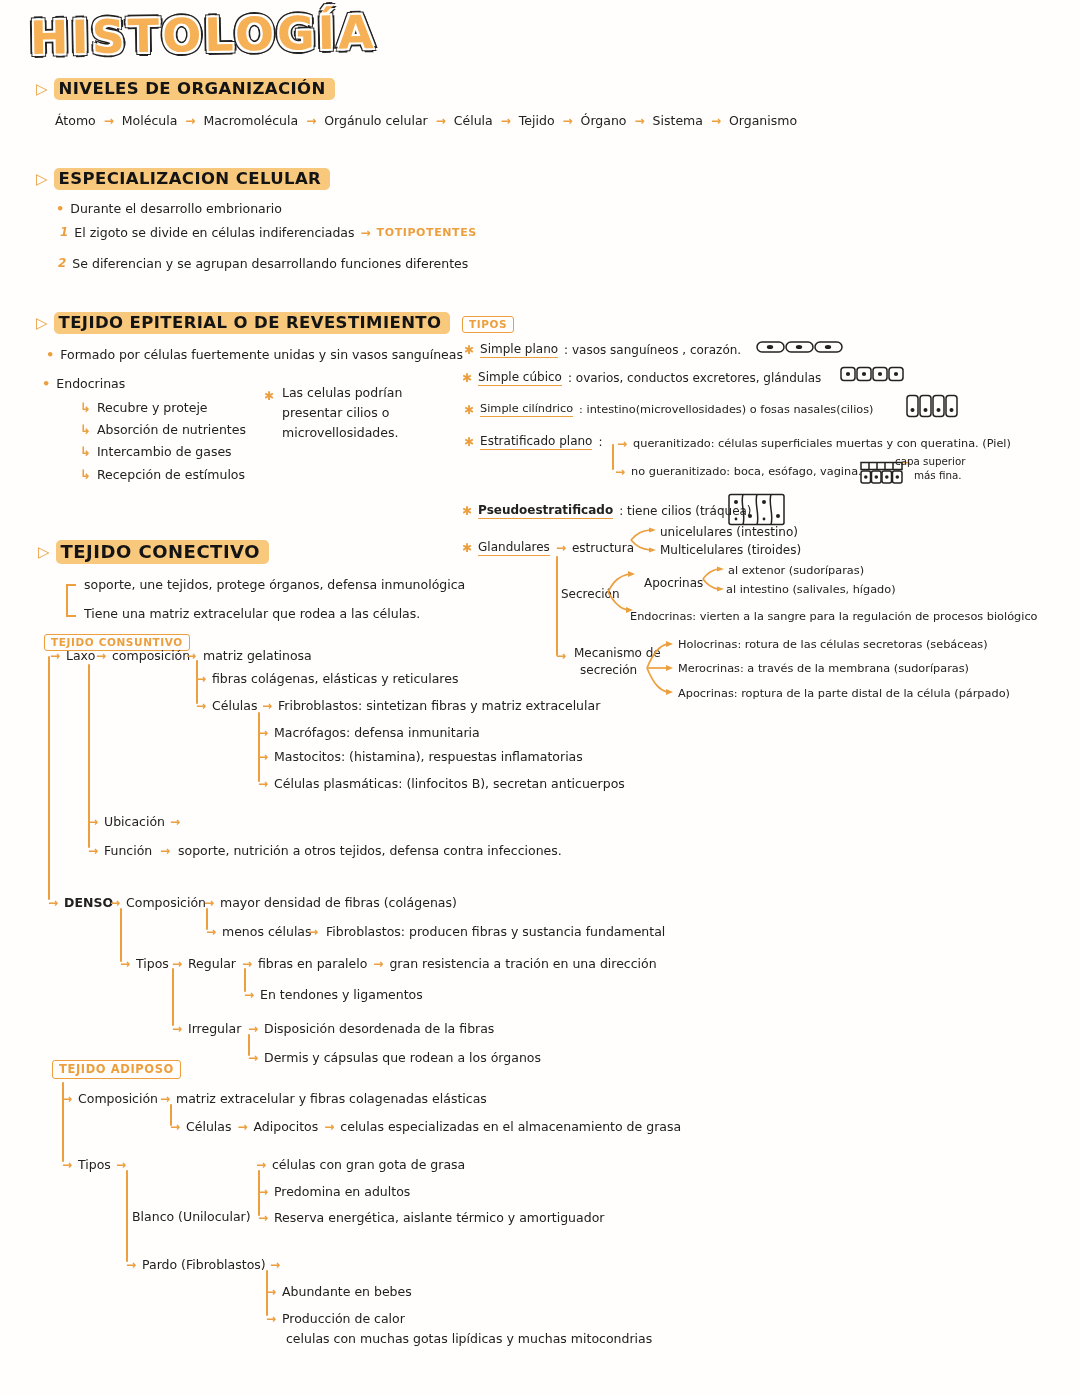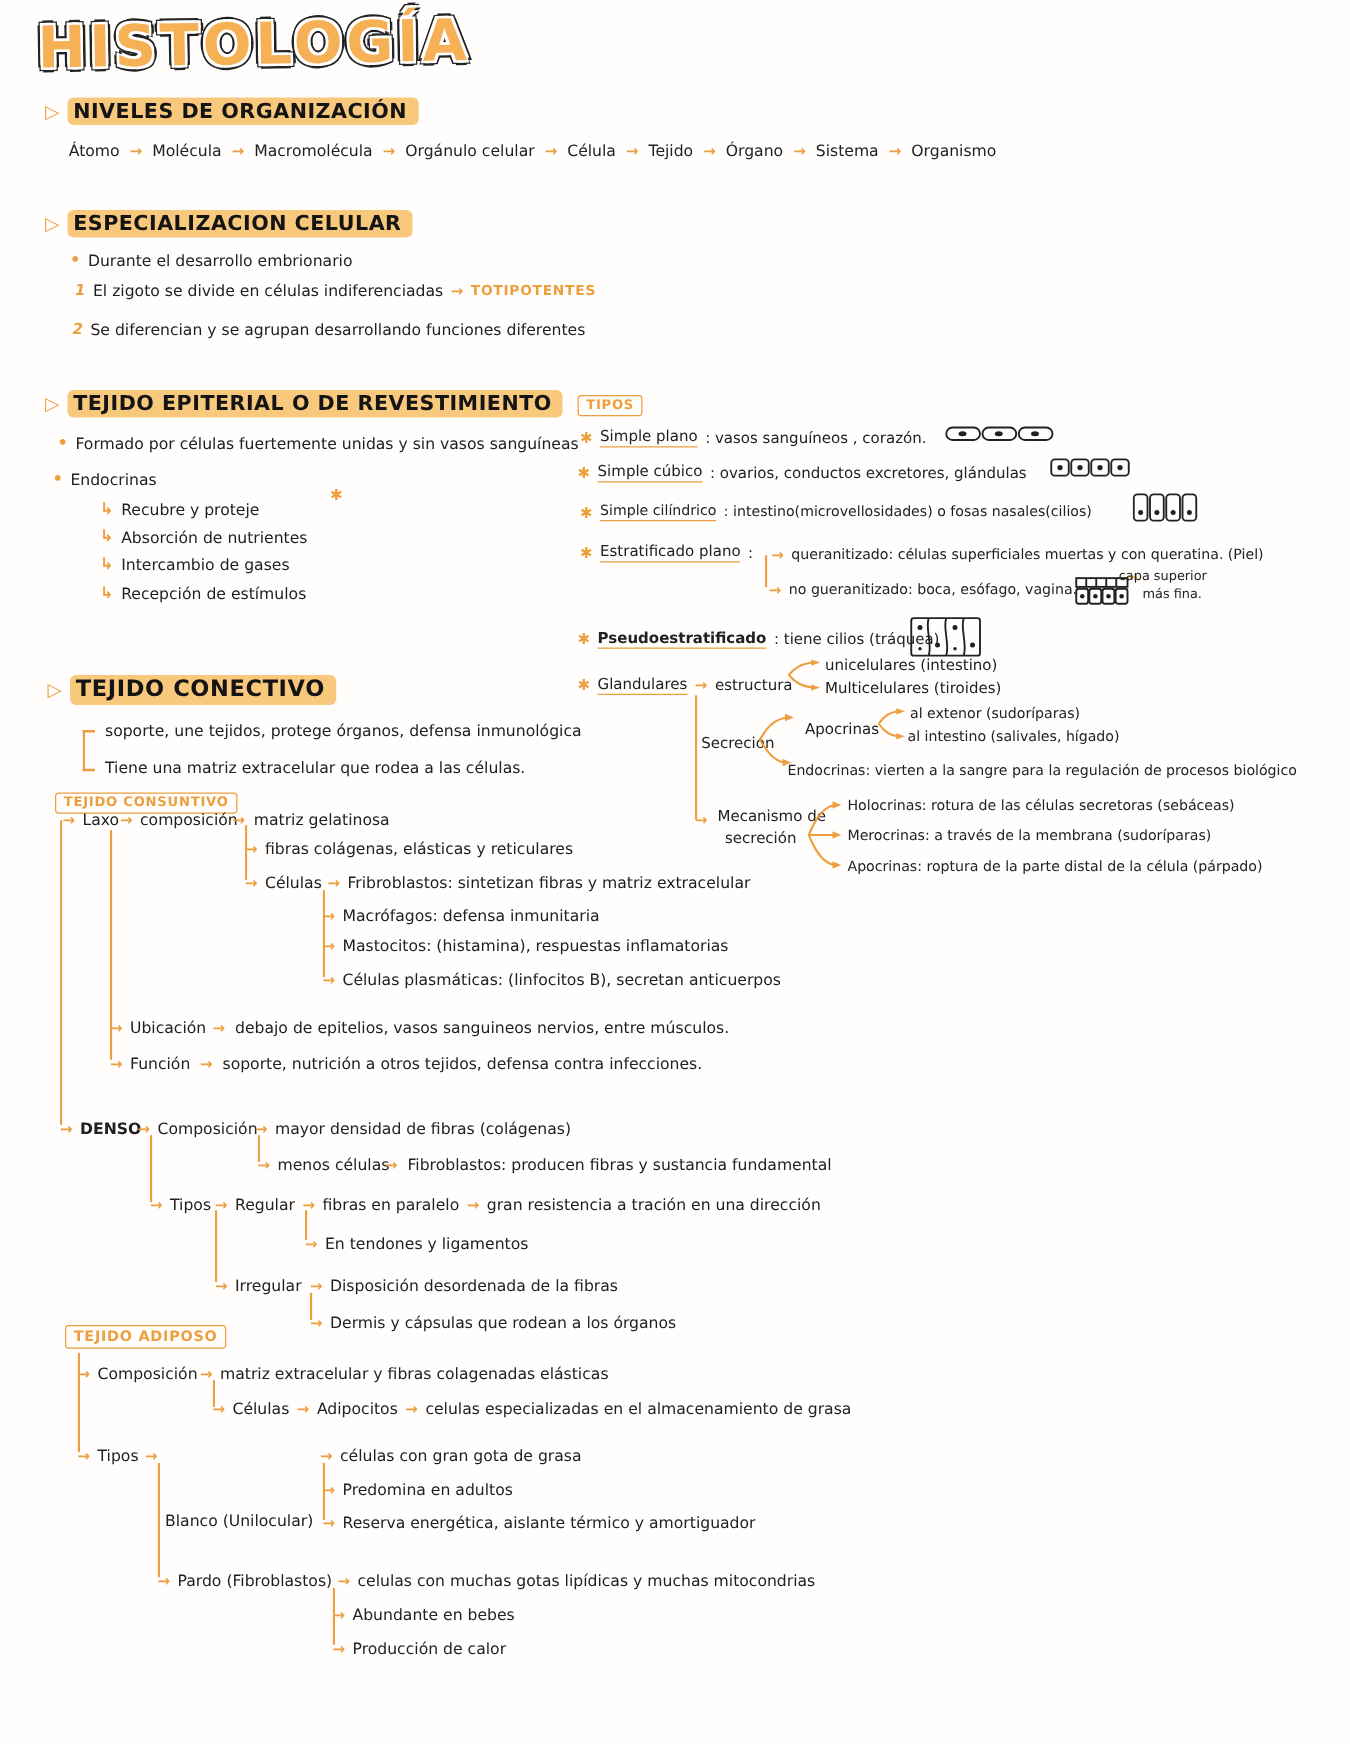--- a/index.html
+++ b/index.html
@@ -111,20 +111,21 @@
     </div>
   <div class="abs row t" style="left:80px;top:444px">
       <span class="corner">↳</span>
       <span>Intercambio de gases</span>
     </div>
   <div class="abs row t" style="left:80px;top:467px">
       <span class="corner">↳</span>
       <span>Recepción de estímulos</span>
     </div>
   <div class="abs" style="left:264px;top:385px"><span class="star">✱</span></div>
+  <div class="abs t wrap" style="left:282px;top:383px">Las celulas podrían presentar cilios o microvellosidades.</div>
 
   <div class="abs bx" style="left:462px;top:316px">TIPOS</div>
 
   <div class="abs row sm" style="left:464px;top:342px">
     <span class="star">✱</span>
     <span class="un">Simple plano</span>
     <span>: vasos sanguíneos , corazón.</span>
   </div>
   <svg class="diag" style="left:756px;top:340px" width="88" height="14" viewBox="0 0 88 14">
     <rect x="1" y="2" width="27" height="10" rx="5"></rect>
@@ -300,21 +301,20 @@
   <div class="abs t" style="left:274px;top:725px">Macrófagos: defensa inmunitaria</div>
   <div class="abs arr" style="left:258px;top:751px">→</div>
   <div class="abs t" style="left:274px;top:749px">Mastocitos: (histamina), respuestas inflamatorias</div>
   <div class="abs arr" style="left:258px;top:778px">→</div>
   <div class="abs t" style="left:274px;top:776px">Células plasmáticas: (linfocitos B), secretan anticuerpos</div>
 
   <div class="vl" style="left:88px;top:664px;height:184px"></div>
   <div class="abs arr" style="left:88px;top:816px">→</div>
   <div class="abs t" style="left:104px;top:814px">Ubicación</div>
   <div class="abs arr" style="left:170px;top:816px">→</div>
-  <div class="abs t" style="left:188px;top:814px">debajo de epitelios, vasos sanguineos nervios, entre músculos.</div>
   <div class="abs arr" style="left:88px;top:845px">→</div>
   <div class="abs t" style="left:104px;top:843px">Función</div>
   <div class="abs arr" style="left:160px;top:845px">→</div>
   <div class="abs t" style="left:178px;top:843px">soporte, nutrición a otros tejidos, defensa contra infecciones.</div>
 
   <div class="abs arr" style="left:48px;top:897px">→</div>
   <div class="abs t b" style="left:64px;top:895px">DENSO</div>
   <div class="abs arr" style="left:110px;top:897px">→</div>
   <div class="abs t" style="left:126px;top:895px">Composición</div>
   <div class="vl" style="left:206px;top:908px;height:22px"></div>
@@ -375,19 +375,19 @@
   <div class="abs t" style="left:272px;top:1157px">células con gran gota de grasa</div>
   <div class="abs arr" style="left:258px;top:1186px">→</div>
   <div class="abs t" style="left:274px;top:1184px">Predomina en adultos</div>
   <div class="abs arr" style="left:258px;top:1212px">→</div>
   <div class="abs t" style="left:274px;top:1210px">Reserva energética, aislante térmico y amortiguador</div>
 
   <div class="abs arr" style="left:126px;top:1259px">→</div>
   <div class="abs t" style="left:142px;top:1257px">Pardo (Fibroblastos)</div>
   <div class="vl" style="left:266px;top:1270px;height:46px"></div>
   <div class="abs arr" style="left:270px;top:1259px">→</div>
-  <div class="abs t" style="left:286px;top:1257px">celulas con muchas gotas lipídicas y muchas mitocondrias</div>
+  <div class="abs t" style="left:286px;top:1331px">celulas con muchas gotas lipídicas y muchas mitocondrias</div>
   <div class="abs arr" style="left:266px;top:1286px">→</div>
   <div class="abs t" style="left:282px;top:1284px">Abundante en bebes</div>
   <div class="abs arr" style="left:266px;top:1313px">→</div>
   <div class="abs t" style="left:282px;top:1311px">Producción de calor</div>
 
 </div>
 
 </body></html>

